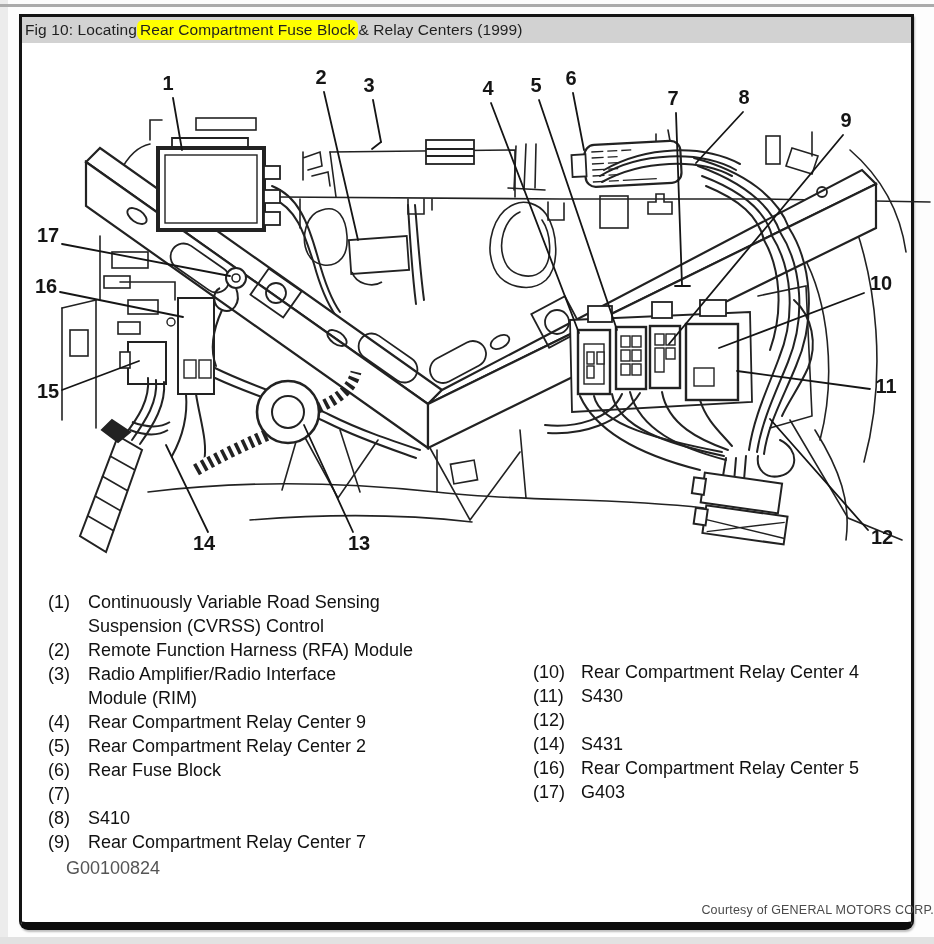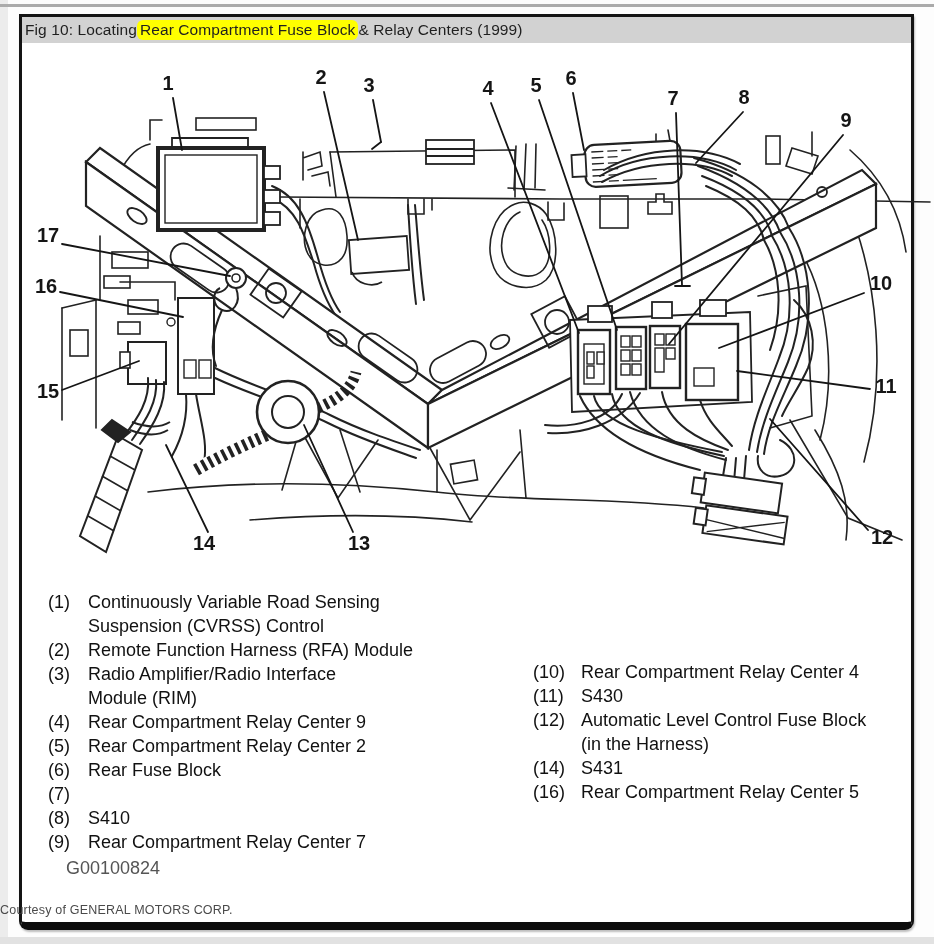--- a/index.html
+++ b/index.html
@@ -30,21 +30,21 @@
   .titlebar .hl{background:#ffff00;padding:1px 3px;border-radius:6px;}
 
   #stage{position:absolute;left:0;top:0;width:934px;height:944px;}
 
   .legend-col{position:absolute;font-size:18px;line-height:24px;color:#111;}
   .legend-col .li{display:flex;}
   .legend-col .num{flex:0 0 40px;}
   .legend-col.right .num{flex:0 0 48px;}
   .legend-col .txt{white-space:pre-line;}
   .doc-number{position:absolute;left:42px;top:858px;font-size:18px;color:#555;margin-left:24px;}
-  .credit{position:absolute;left:0;top:903px;width:934px;text-align:left;font-size:12.5px;color:#4a4a4a;letter-spacing:.2px;}
+  .credit{position:absolute;left:0;top:903px;width:934px;text-align:right;font-size:12.5px;color:#4a4a4a;letter-spacing:.2px;}
 
   svg text.co{font-family:"Liberation Sans","DejaVu Sans",sans-serif;font-size:20px;font-weight:bold;fill:#151515;}
 </style>
 </head>
 <body>
 
 <div class="edge-left"></div>
 <div class="edge-top"></div>
 <div class="edge-bottom"></div>
 
@@ -369,27 +369,29 @@
     <div class="li">
       <span class="num">(10)</span>
       <span class="txt">Rear Compartment Relay Center 4</span>
     </div>
     <div class="li">
       <span class="num">(11)</span>
       <span class="txt">S430</span>
     </div>
     <div class="li">
       <span class="num">(12)</span>
-      <span class="txt">Automatic Level Control Fuse Block
-(in the Harness)</span>
     </div>
     <div class="li">
       <span class="num">(14)</span>
       <span class="txt">S431</span>
     </div>
     <div class="li">
       <span class="num">(16)</span>
       <span class="txt">Rear Compartment Relay Center 5</span>
     </div>
+    <div class="li">
+      <span class="num">(17)</span>
+      <span class="txt">G403</span>
+    </div>
   </div>
 
 <div class="doc-number">G00100824</div>
 <div class="credit">Courtesy of GENERAL MOTORS CORP.</div>
 
 </body></html>

